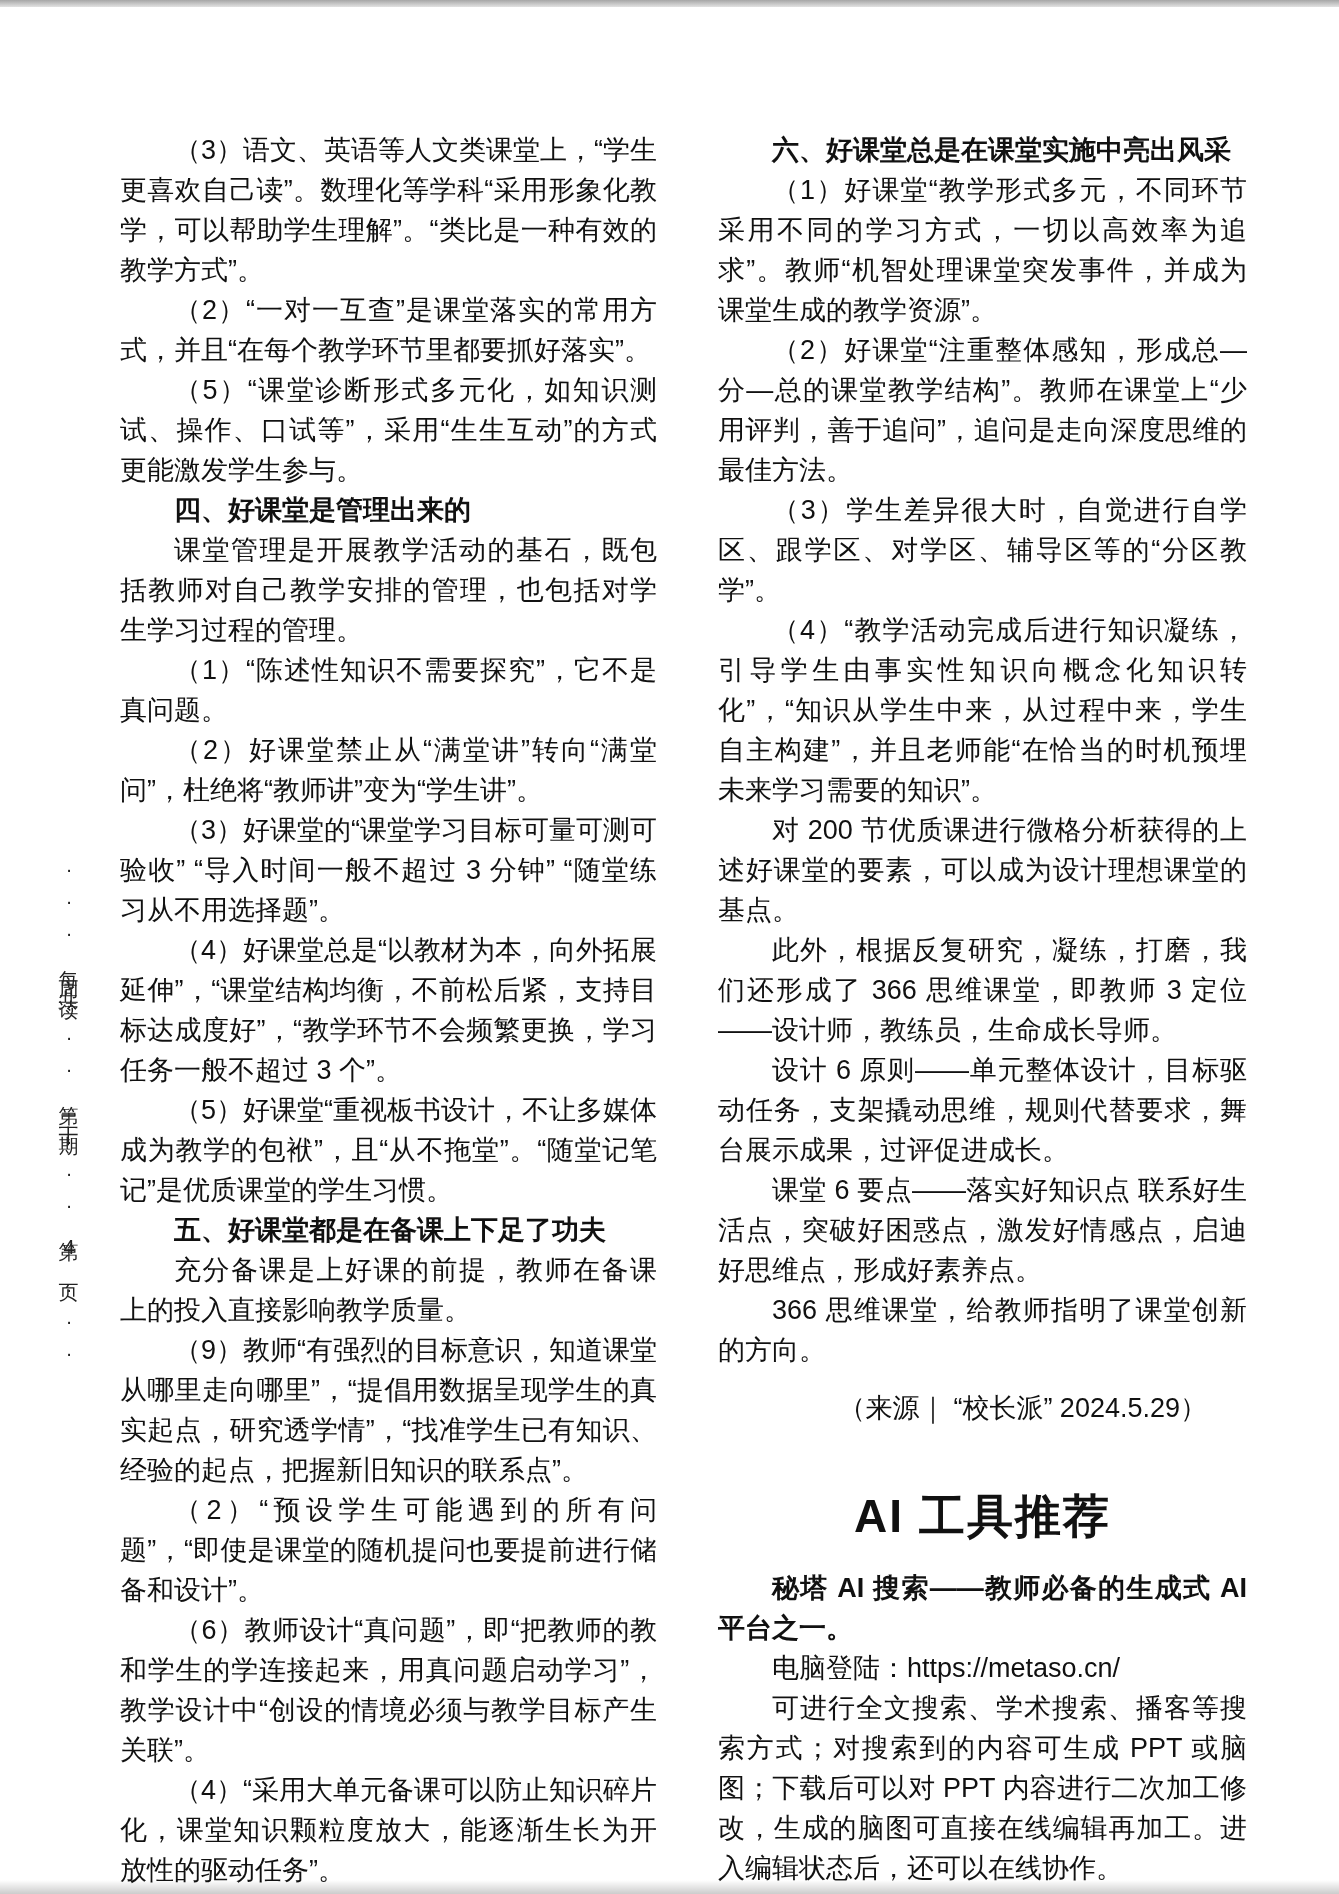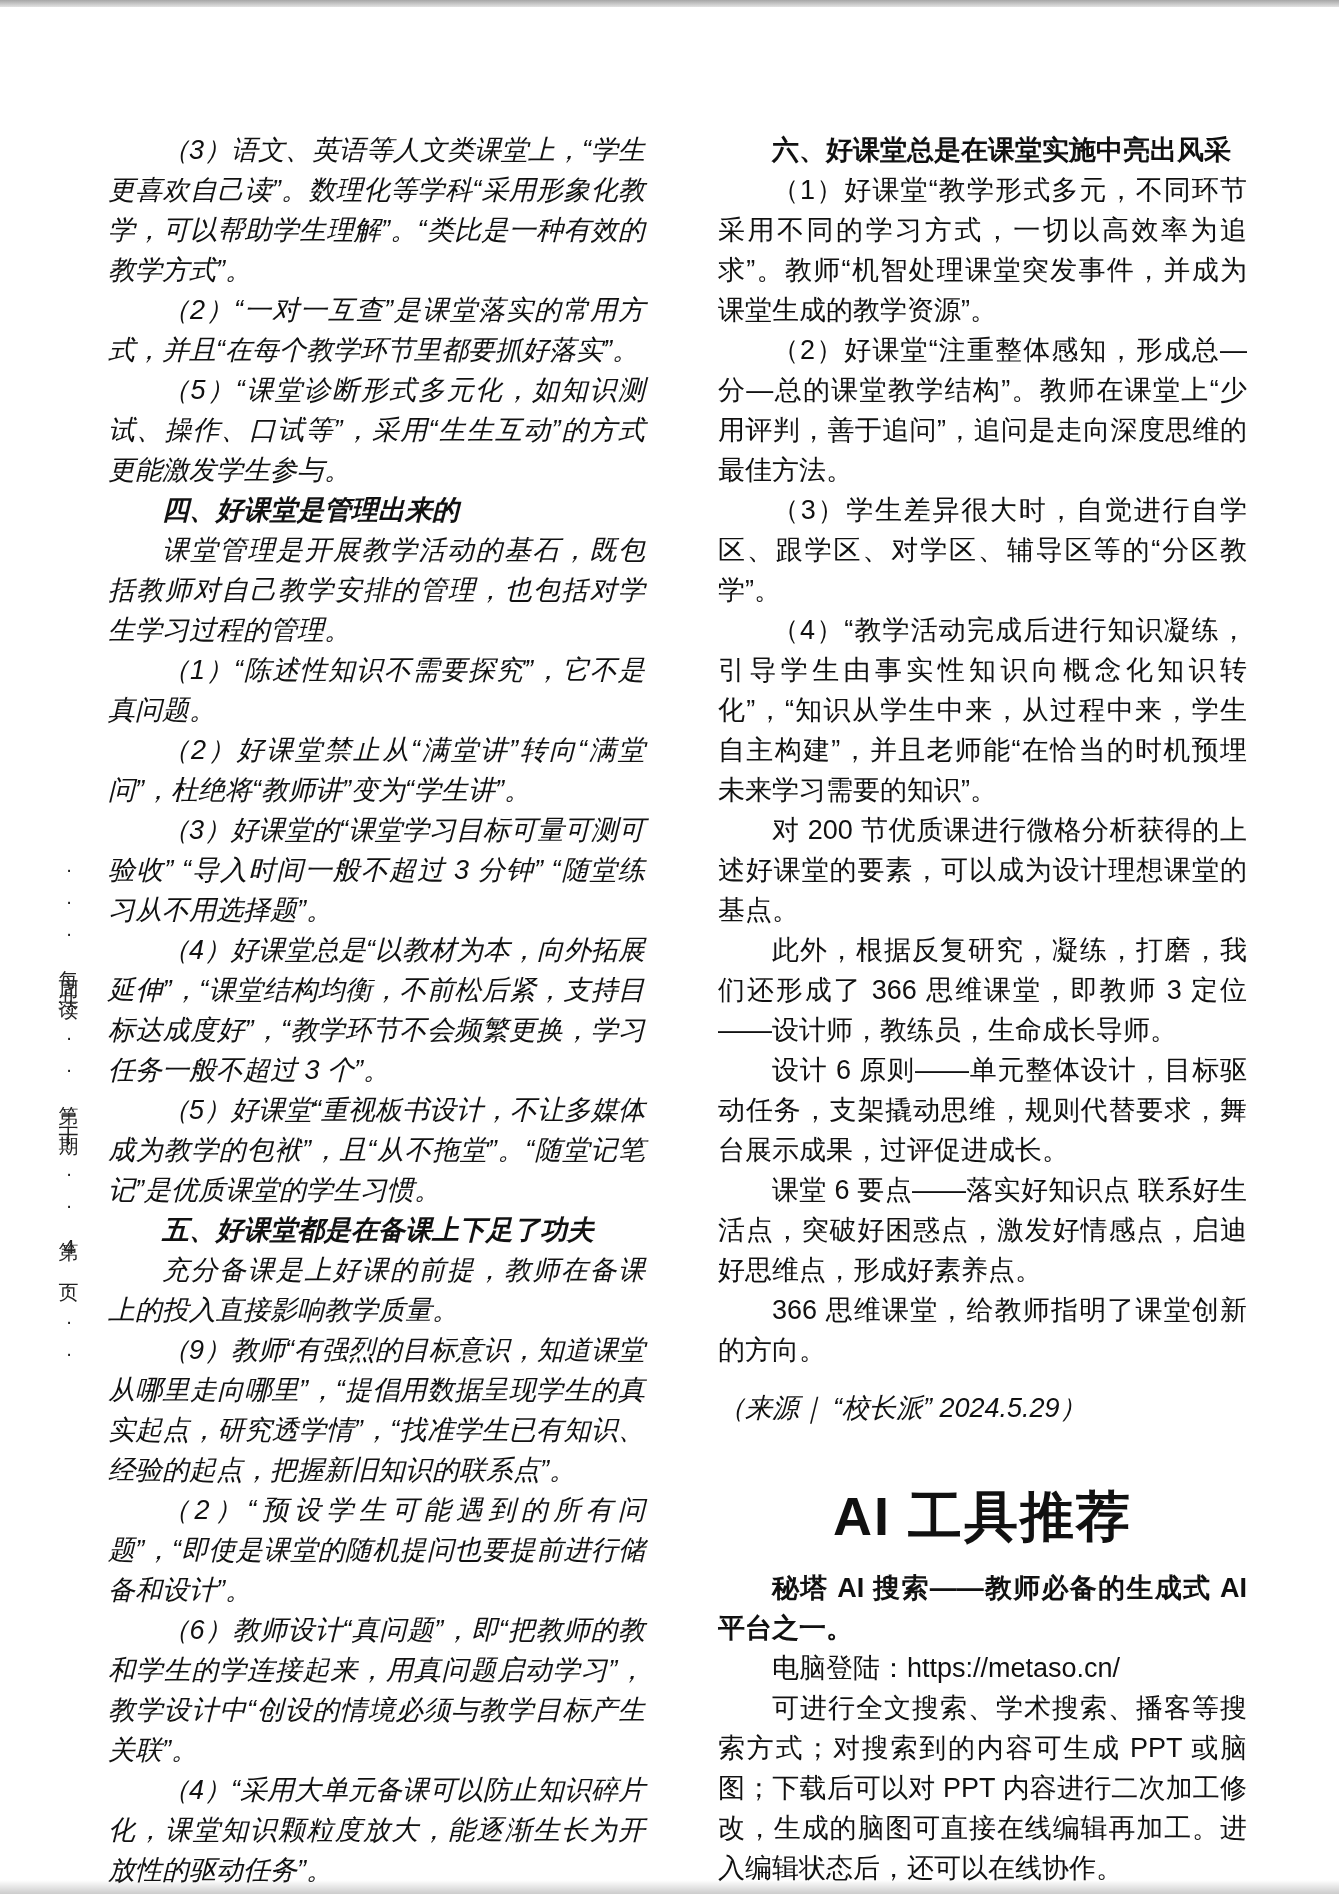--- a/index.html
+++ b/index.html
@@ -23,34 +23,33 @@
     position:absolute;left:56px;top:858px;
     writing-mode:vertical-rl;text-orientation:upright;
     font-size:20px;letter-spacing:10px;color:#222;
     white-space:nowrap;
   }
   .col{
     position:absolute;top:130px;
     font-size:27px;line-height:40px;
     text-align:justify;
   }
-  .col-left{left:108px;width:537px;font-style:italic;}
+  .col-left{left:120px;width:537px;}
   .col-right{left:718px;width:529px;}
   .col p{margin:0;text-indent:2em;}
   .heading{font-weight:bold;}
   .source-line{
     margin-top:18px !important;
-    text-indent:0 !important;
+    text-align:right;text-indent:0 !important;
     padding-right:40px;
-    font-style:italic;
   }
   .ai-title{
     margin-top:60px !important;
     text-align:center;text-indent:0 !important;
-    font-size:54px;font-weight:bold;line-height:56px;
+    font-size:46px;font-weight:bold;line-height:56px;
     letter-spacing:2px;
   }
   .ai-intro{margin-top:24px !important;font-weight:bold;}
 </style>
 </head>
 <body>
 
 <div id="page">
 
   <div class="top-edge"></div>

